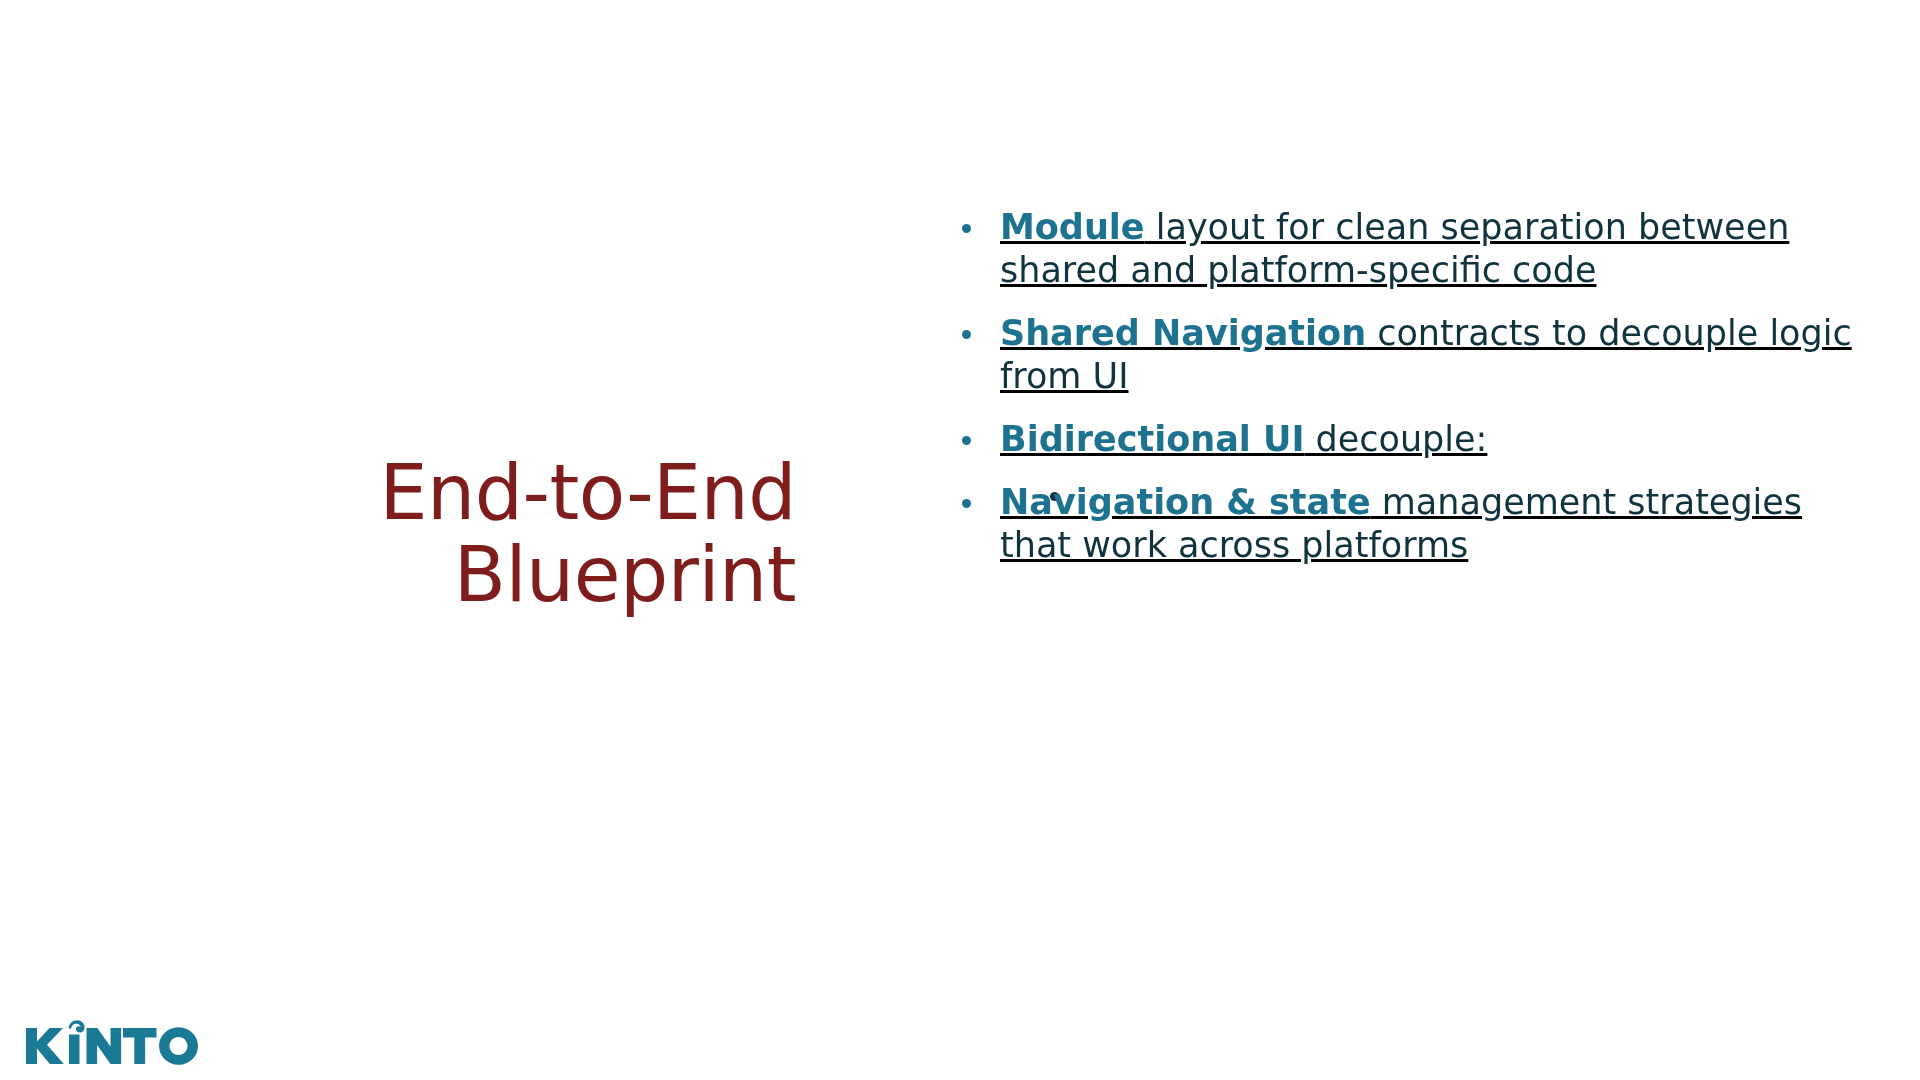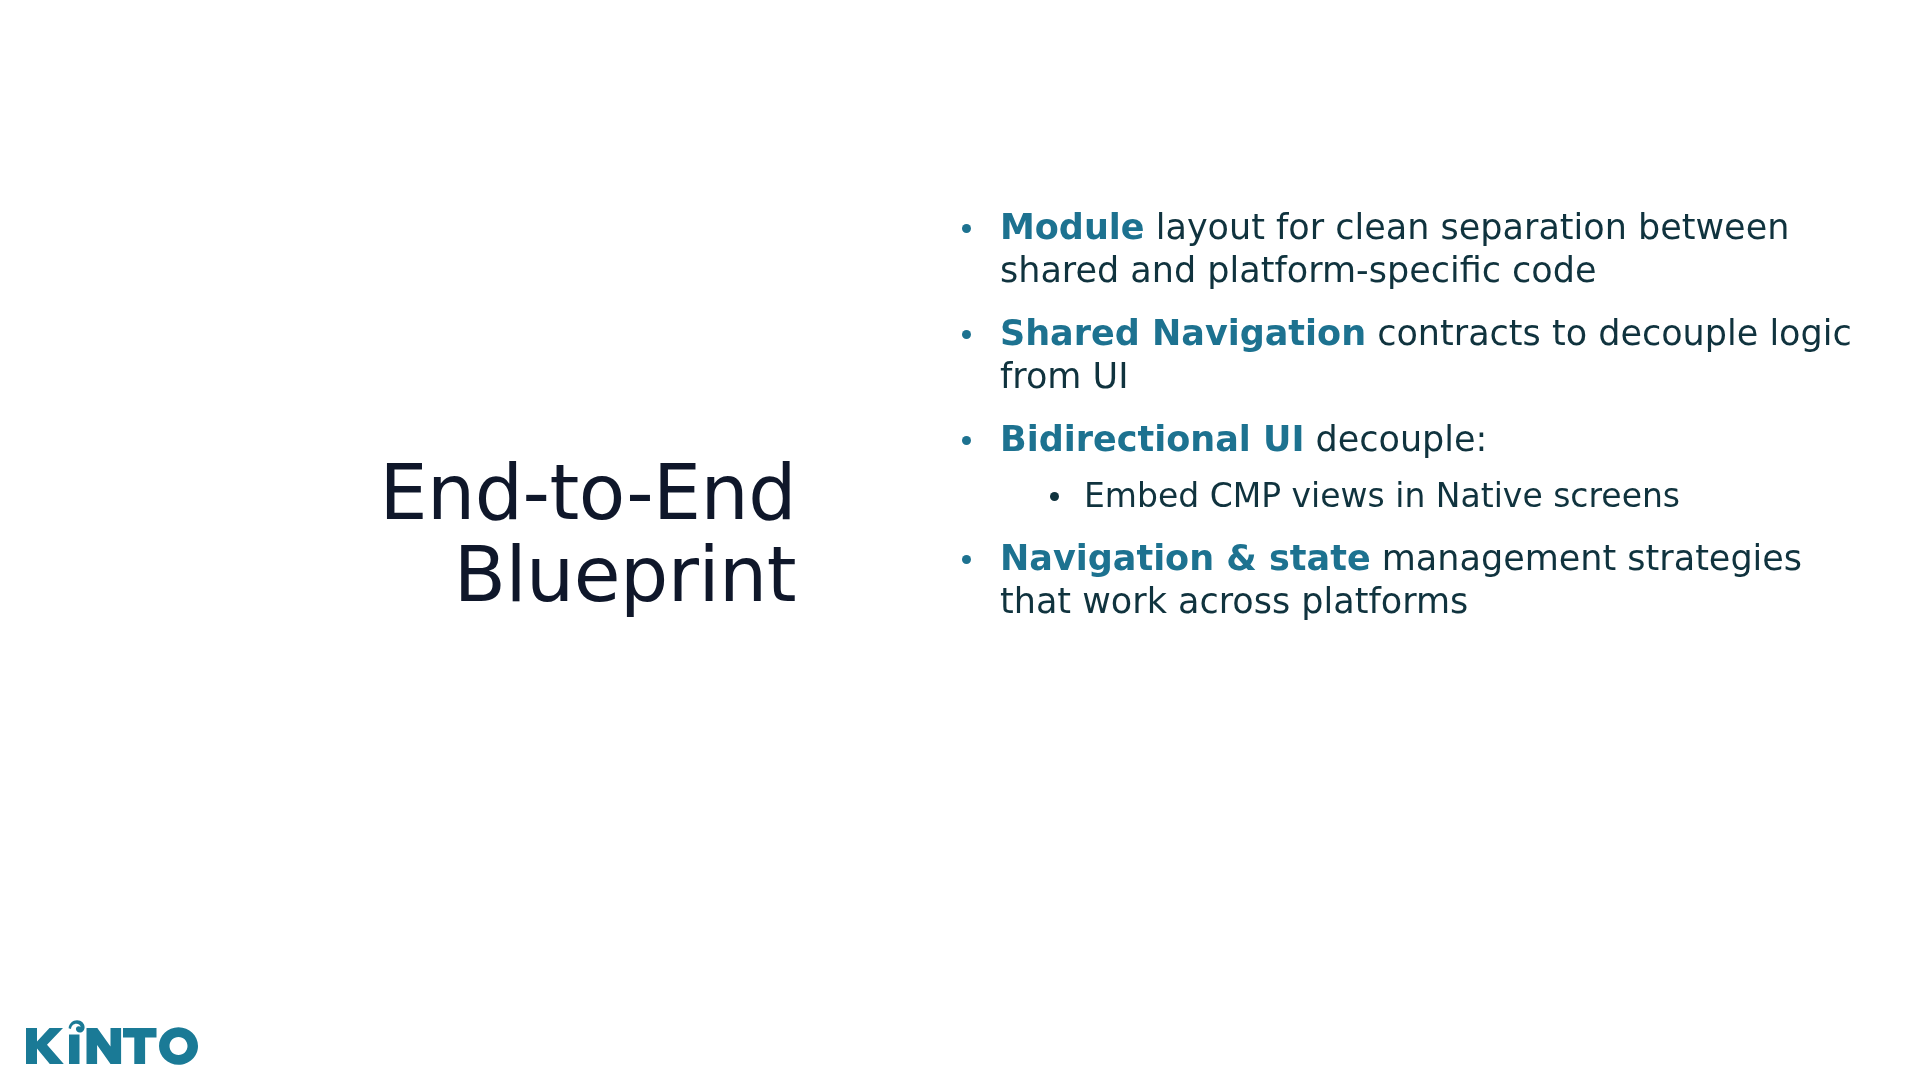--- a/index.html
+++ b/index.html
@@ -26,34 +26,34 @@
     top:452px;
     width:596px;
     text-align:right;
   }
   #title-block .title-text {
     display:block;
     font-family:"DejaVu Sans", sans-serif;
     font-size:76px;
     line-height:1.08;
     font-weight:400;
-    color:#0f172a;
+    color:#7f1d1d;
     letter-spacing:-0.5px;
     white-space:pre-line;
   }
 
   
   #content-block {
     position:absolute;
     left:952px;
     top:206px;
     width:900px;
   }
 
-  ul.lv1 { list-style:none; }
+  ul.lv1 { list-style:none;text-decoration:underline; }
 
   li.bullet-l1 {
     position:relative;
     padding-left:48px;
     margin-bottom:20px;
     font-family:"DejaVu Sans", sans-serif;
     font-size:35px;
     line-height:1.23;
     color:#10333e;
     font-weight:400;
@@ -117,21 +117,21 @@
   <div id="title-block">
     <span class="title-text">End-to-End
 Blueprint</span>
   </div>
 
   <div id="content-block">
     <ul class="lv1" id="bullet-root">
         <li class="bullet-l1"><span class="dot"></span><span class="accent">Module</span><span> layout for clean separation between shared and platform-specific code</span></li>
         <li class="bullet-l1"><span class="dot"></span><span class="accent">Shared Navigation</span><span> contracts to decouple logic from UI</span></li>
         <li class="bullet-l1"><span class="dot"></span><span class="accent">Bidirectional UI</span><span> decouple:</span><ul class="lv2">
-            <li class="bullet-l2"><span class="dot"></span><span>Embed CMP views in Native screens</span></li>
+            <li class="bullet-l2"><span class="dot"></span></li>
           </ul></li>
         <li class="bullet-l1"><span class="dot"></span><span class="accent">Navigation &amp; state</span><span> management strategies that work across platforms</span></li>
       </ul>
   </div>
 
   <div id="logo">
     <svg width="176" height="52" viewBox="0 0 176 52" xmlns="http://www.w3.org/2000/svg">
       <g fill="#1a7a96">
 
         <path d="M2 14 h11 v13.5 l12.5 -13.5 h13.5 l-16 16.8 l16.8 19.2 h-14 l-12.8 -15.4 v15.4 h-11 z"></path>

